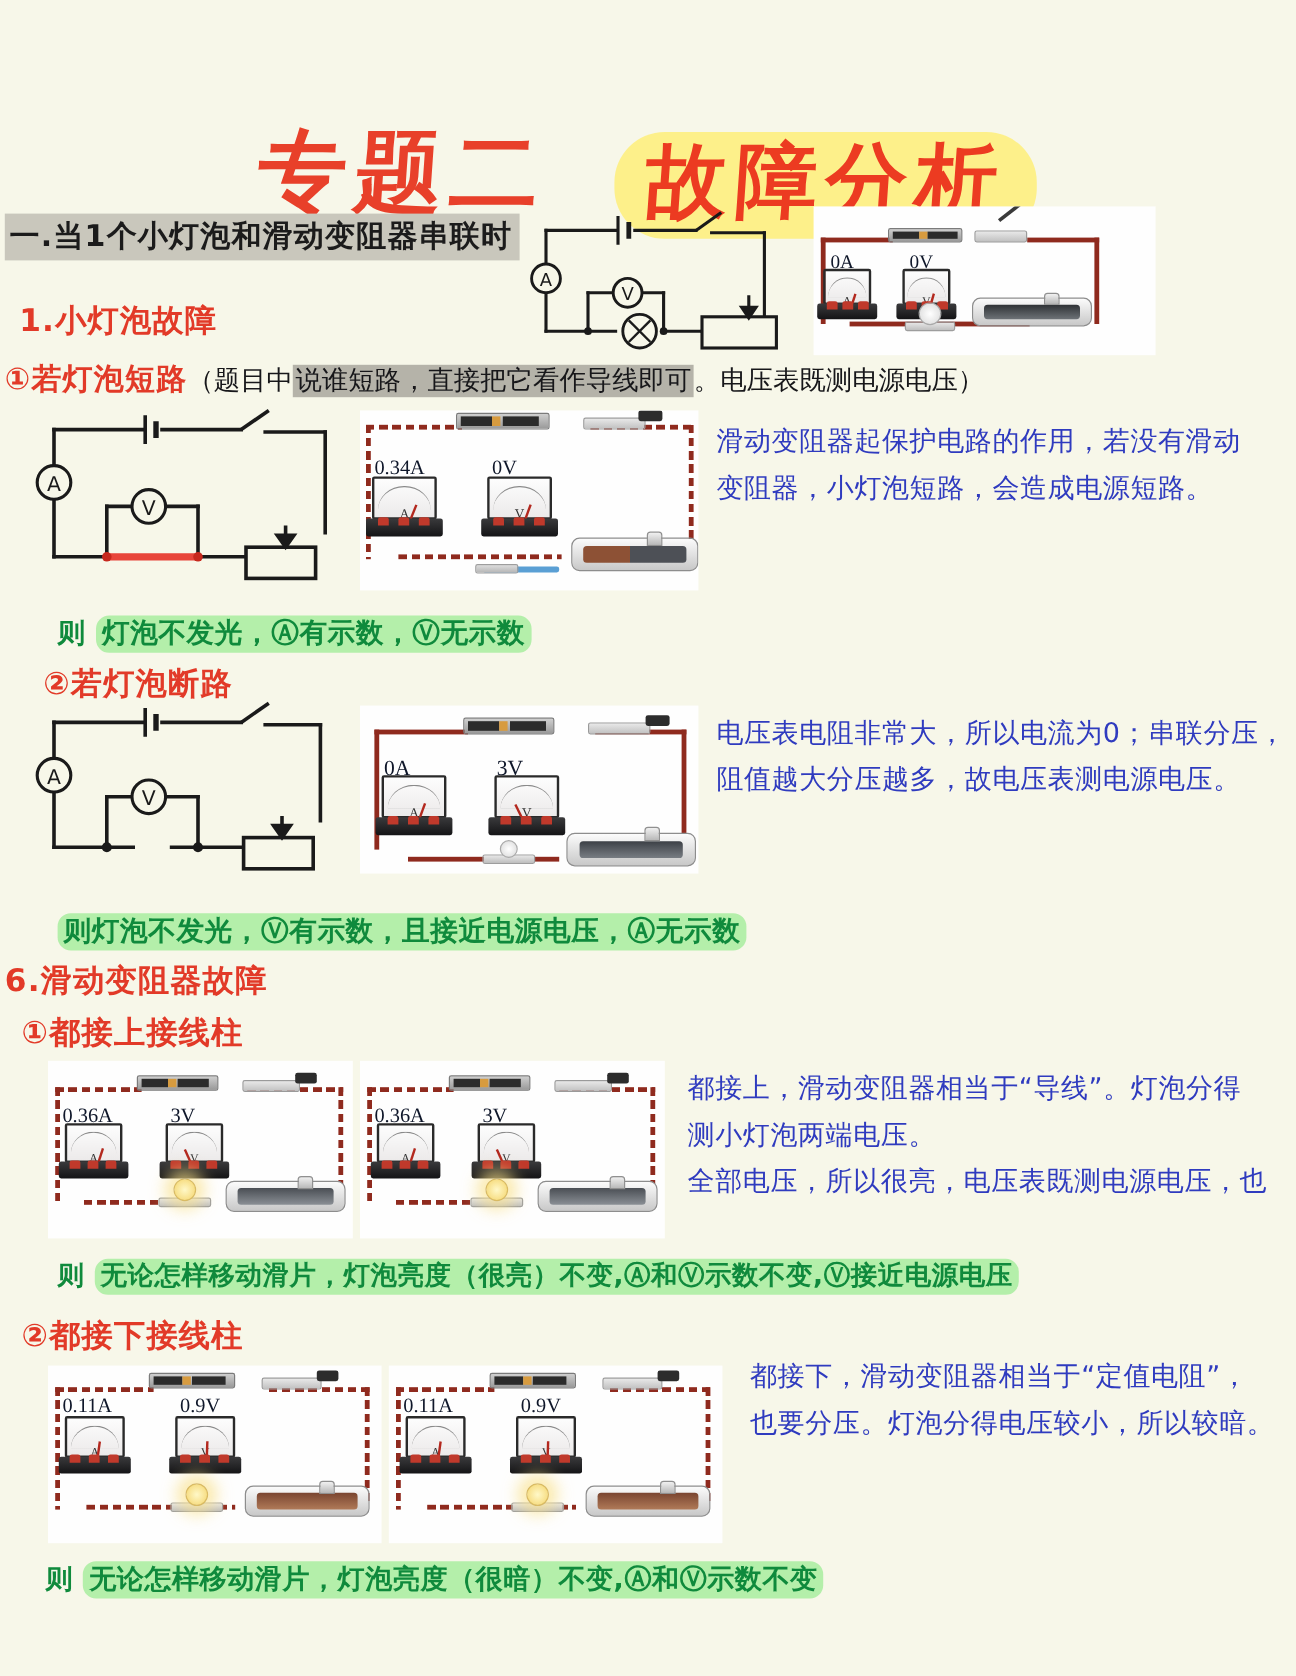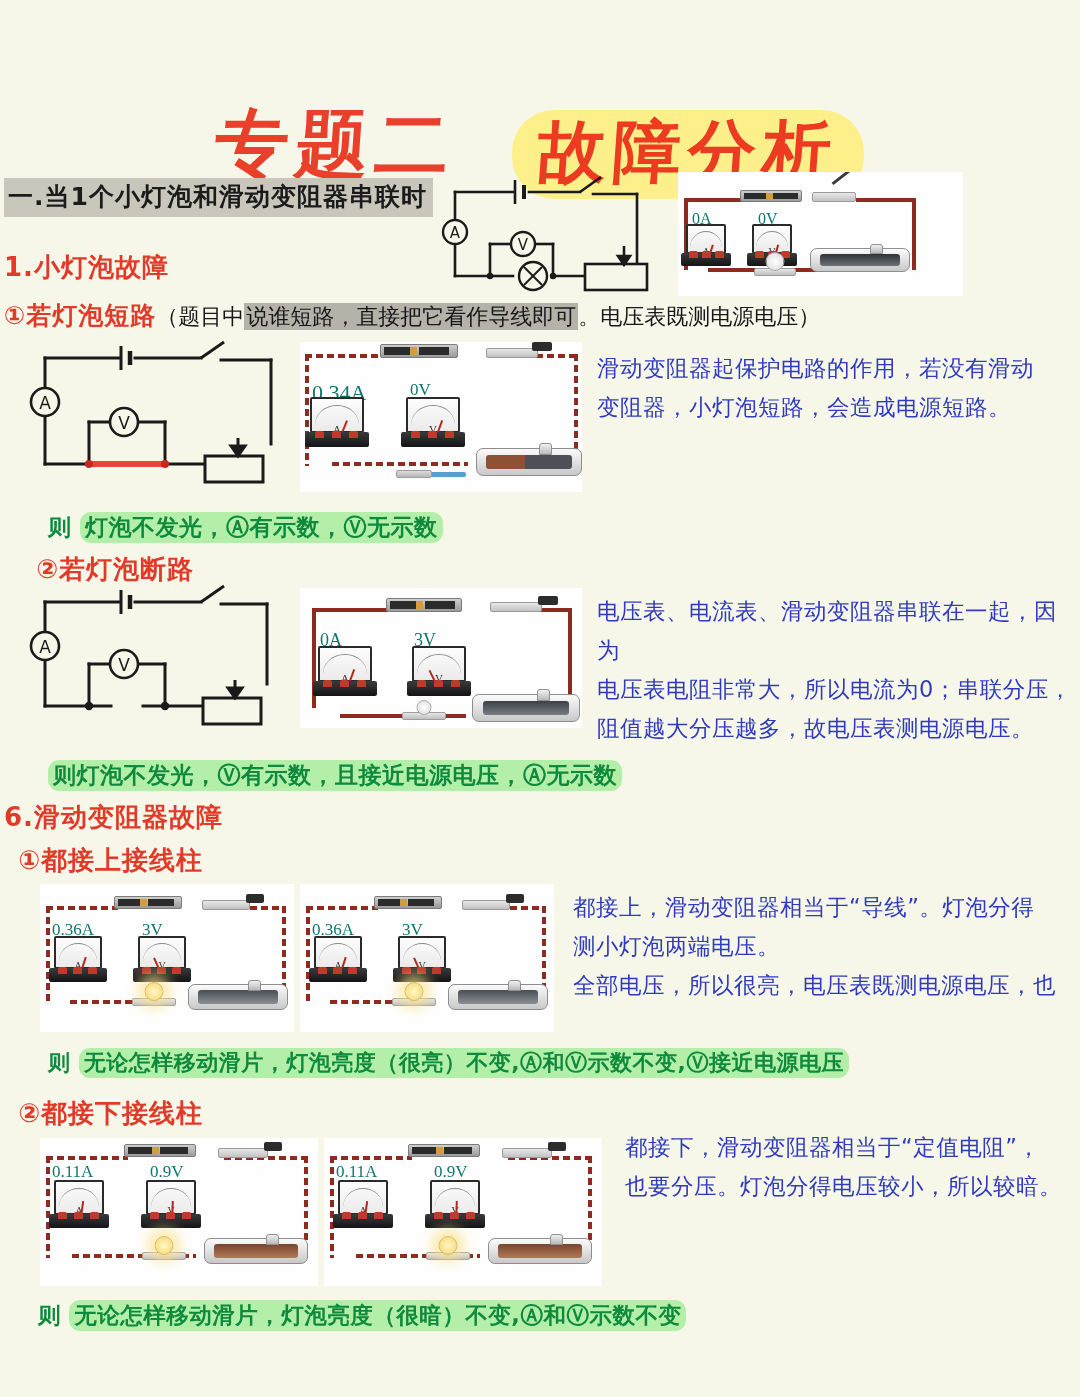--- a/index.html
+++ b/index.html
@@ -65,21 +65,21 @@
 
   
   .sch { position:absolute; }
 
   
   .photo {
     position:absolute; background:#fefefe; overflow:hidden;
   }
   .phlabel {
     position:absolute; font-family:"Liberation Serif", serif;
-    font-size:16px; color:#0f766e; font-weight:normal; white-space:nowrap;
+    font-size:16px; color:#0f172a; font-weight:normal; white-space:nowrap;
   }
   
   .meter { position:absolute; }
   .meter .face {
     position:absolute; left:0; top:0; width:100%; height:72%;
     background:linear-gradient(#fdfdfd,#eceaea);
     border:2px solid #2a2a2a; border-radius:2px;
   }
   .meter .base {
     position:absolute; left:-5px; bottom:0; width:calc(100% + 10px); height:30%;
@@ -237,21 +237,21 @@
     </div>
     <div class="lamp" style="left:76px; top:96px; width:42px; height:8px;">
       <div class="bulb"></div>
     </div>
     <div class="rheo" style="left:132px; top:76px; width:100px; height:24px;">
       <div class="coil" style="background:linear-gradient(#2f3236,#6d7277);"></div>
       <div class="slider"></div>
     </div>
   </div>
 
-  <div class="h-red" style="left:4px; top:250px;">1.小灯泡故障</div>
+  <div class="h-red" style="left:16px; top:250px;">1.小灯泡故障</div>
 
   <div class="h-sub" style="left:4px; top:299px;">
     <span class="red">①若灯泡短路</span><span class="blk">（题目中</span><span class="blk"><span class="hl">说谁短路，直接把它看作导线即可</span></span><span class="blk">。电压表既测电源电压）</span>
   </div>
 
   <svg class="sch" style="left:25px; top:340px;" width="268" height="152" viewBox="0 0 268 152">
     <g fill="none" stroke="#1a1a1a" stroke-width="3" stroke-linecap="square">
       <path d="M20 18 H94"></path>
         <path d="M110 18 H176"></path>
       <path d="M196 20 H246"></path>
@@ -295,21 +295,21 @@
     <div class="wire" style="left:192px; top:12px; width:86px; height:4px; background:repeating-linear-gradient(90deg,#8f2a1e 0 7px, transparent 7px 11px);"></div>
     <div class="wire" style="left:274px; top:12px; width:4px; height:100px; background:repeating-linear-gradient(#8f2a1e 0 7px, transparent 7px 11px);"></div>
     <div class="wire" style="left:32px; top:120px; width:136px; height:4px; background:repeating-linear-gradient(90deg,#8f2a1e 0 7px, transparent 7px 11px);"></div>
     <div class="bat" style="left:80px; top:2px; width:78px; height:14px;">
       <div class="cell" style="left:3px; width:26px;"></div>
       <div class="cap" style="left:29px;"></div>
       <div class="cell" style="left:38px; width:30px;"></div>
     </div>
     <div class="sw" style="left:186px; top:6px; width:52px; height:10px;"></div>
     <div style="position:absolute;left:232px;top:0px;width:20px;height:9px;background:#2c2c2c;border-radius:2px;"></div>
-    <div class="phlabel" style="left:12px; top:38px; font-size:22px;">0.34A</div>
+    <div class="phlabel" style="left:12px; top:38px; font-size:17px;">0.34A</div>
     <div class="phlabel" style="left:110px; top:38px; font-size:17px;">0V</div>
     <div class="meter" style="left:10px; top:55px; width:54px; height:50px;">
       <div class="face"></div>
         <div class="scale"></div>
       <div class="sym" style="font-size:11px;">A</div>
       <div class="needle" style="height:24px; transform:rotate(22deg);"></div>
       <div class="base"></div>
       <div class="term" style="left:5px;"></div>
         <div class="term" style="left:22px;"></div>
         <div class="term" style="left:39px;"></div>
@@ -419,21 +419,20 @@
     <div class="lamp" style="left:102px; top:124px; width:44px; height:8px;">
       <div class="bulb" style="top:-13px;width:15px;height:15px;"></div>
     </div>
     <div class="rheo" style="left:172px; top:106px; width:108px; height:28px;">
       <div class="coil" style="background:linear-gradient(#3c4046,#787d83);"></div>
       <div class="slider"></div>
     </div>
   </div>
 
   <div class="note" style="left:597px; top:592px; width:482px;">
-      <div>电压表、电流表、滑动变阻器串联在一起，因为</div>
       <div>电压表电阻非常大，所以电流为0；串联分压，</div>
       <div>阻值越大分压越多，故电压表测电源电压。</div>
     </div>
 
   <div class="concl" style="left:48px; top:760px;text-align:center;">
     <span class="mark">则灯泡不发光，Ⓥ有示数，且接近电源电压，Ⓐ无示数</span>
   </div>
 
   <div class="h-red" style="left:4px; top:800px;">6.滑动变阻器故障</div>
   <div class="h-red" style="left:18px; top:843px;">①都接上接线柱</div>

